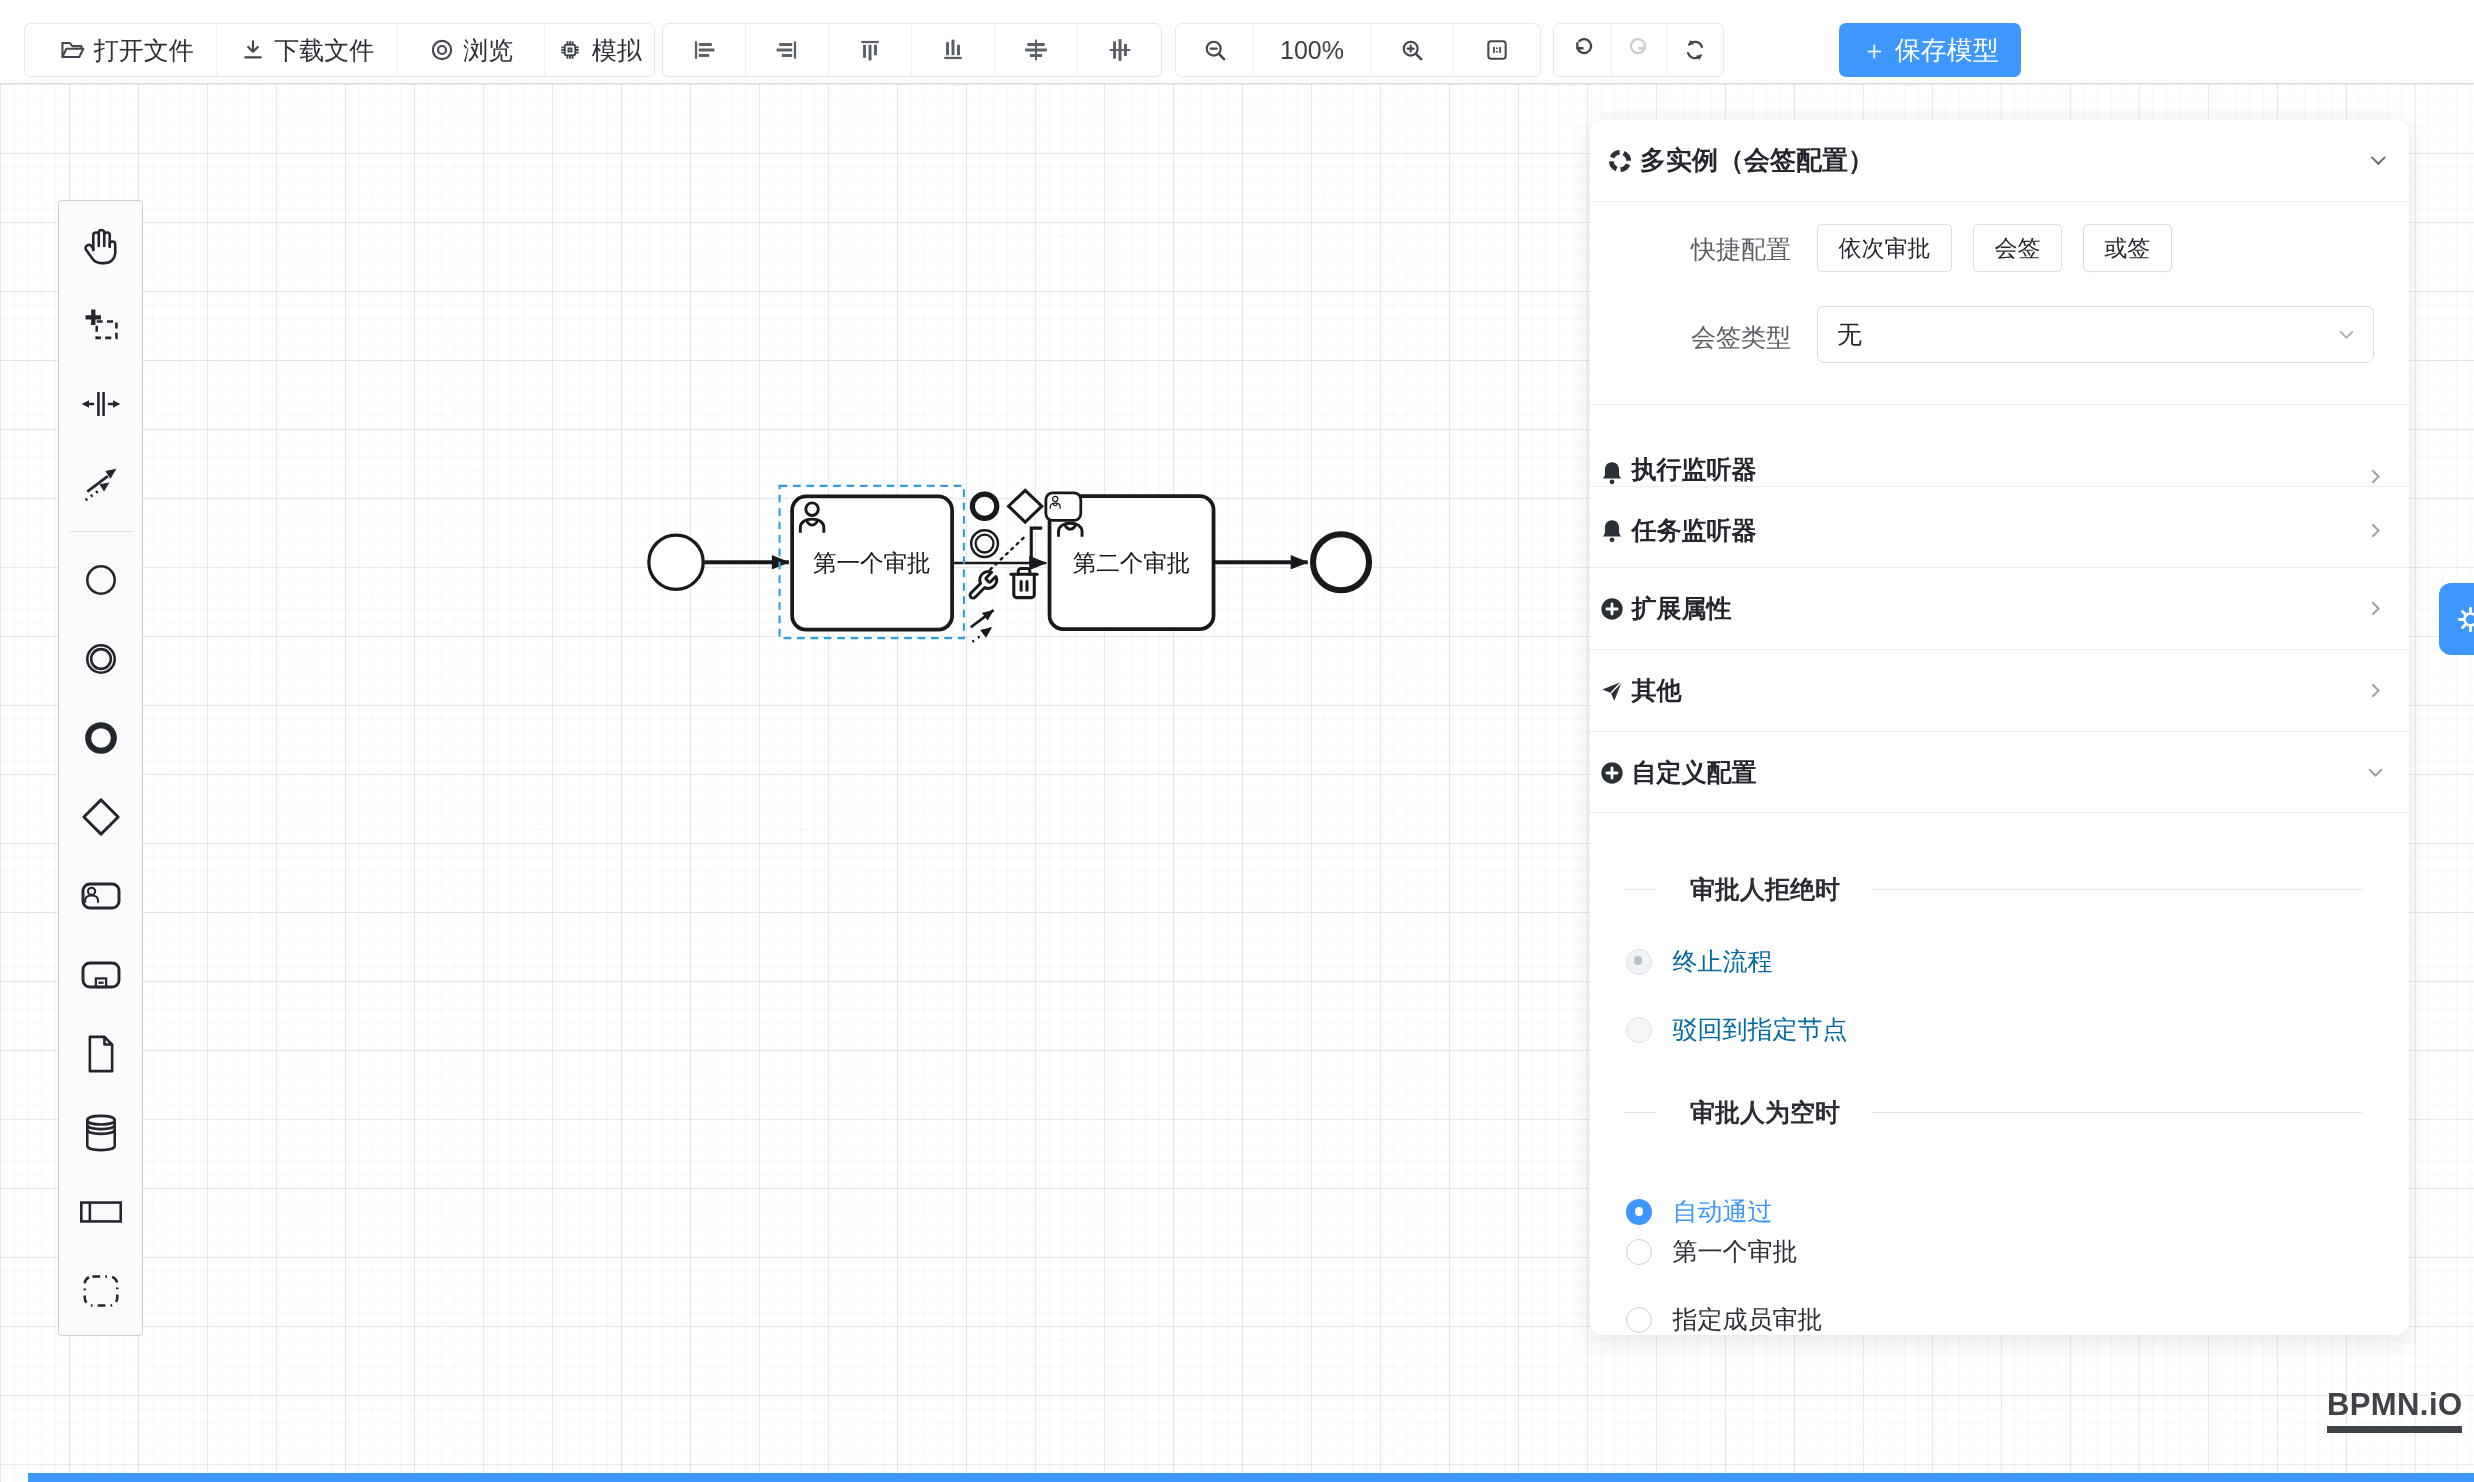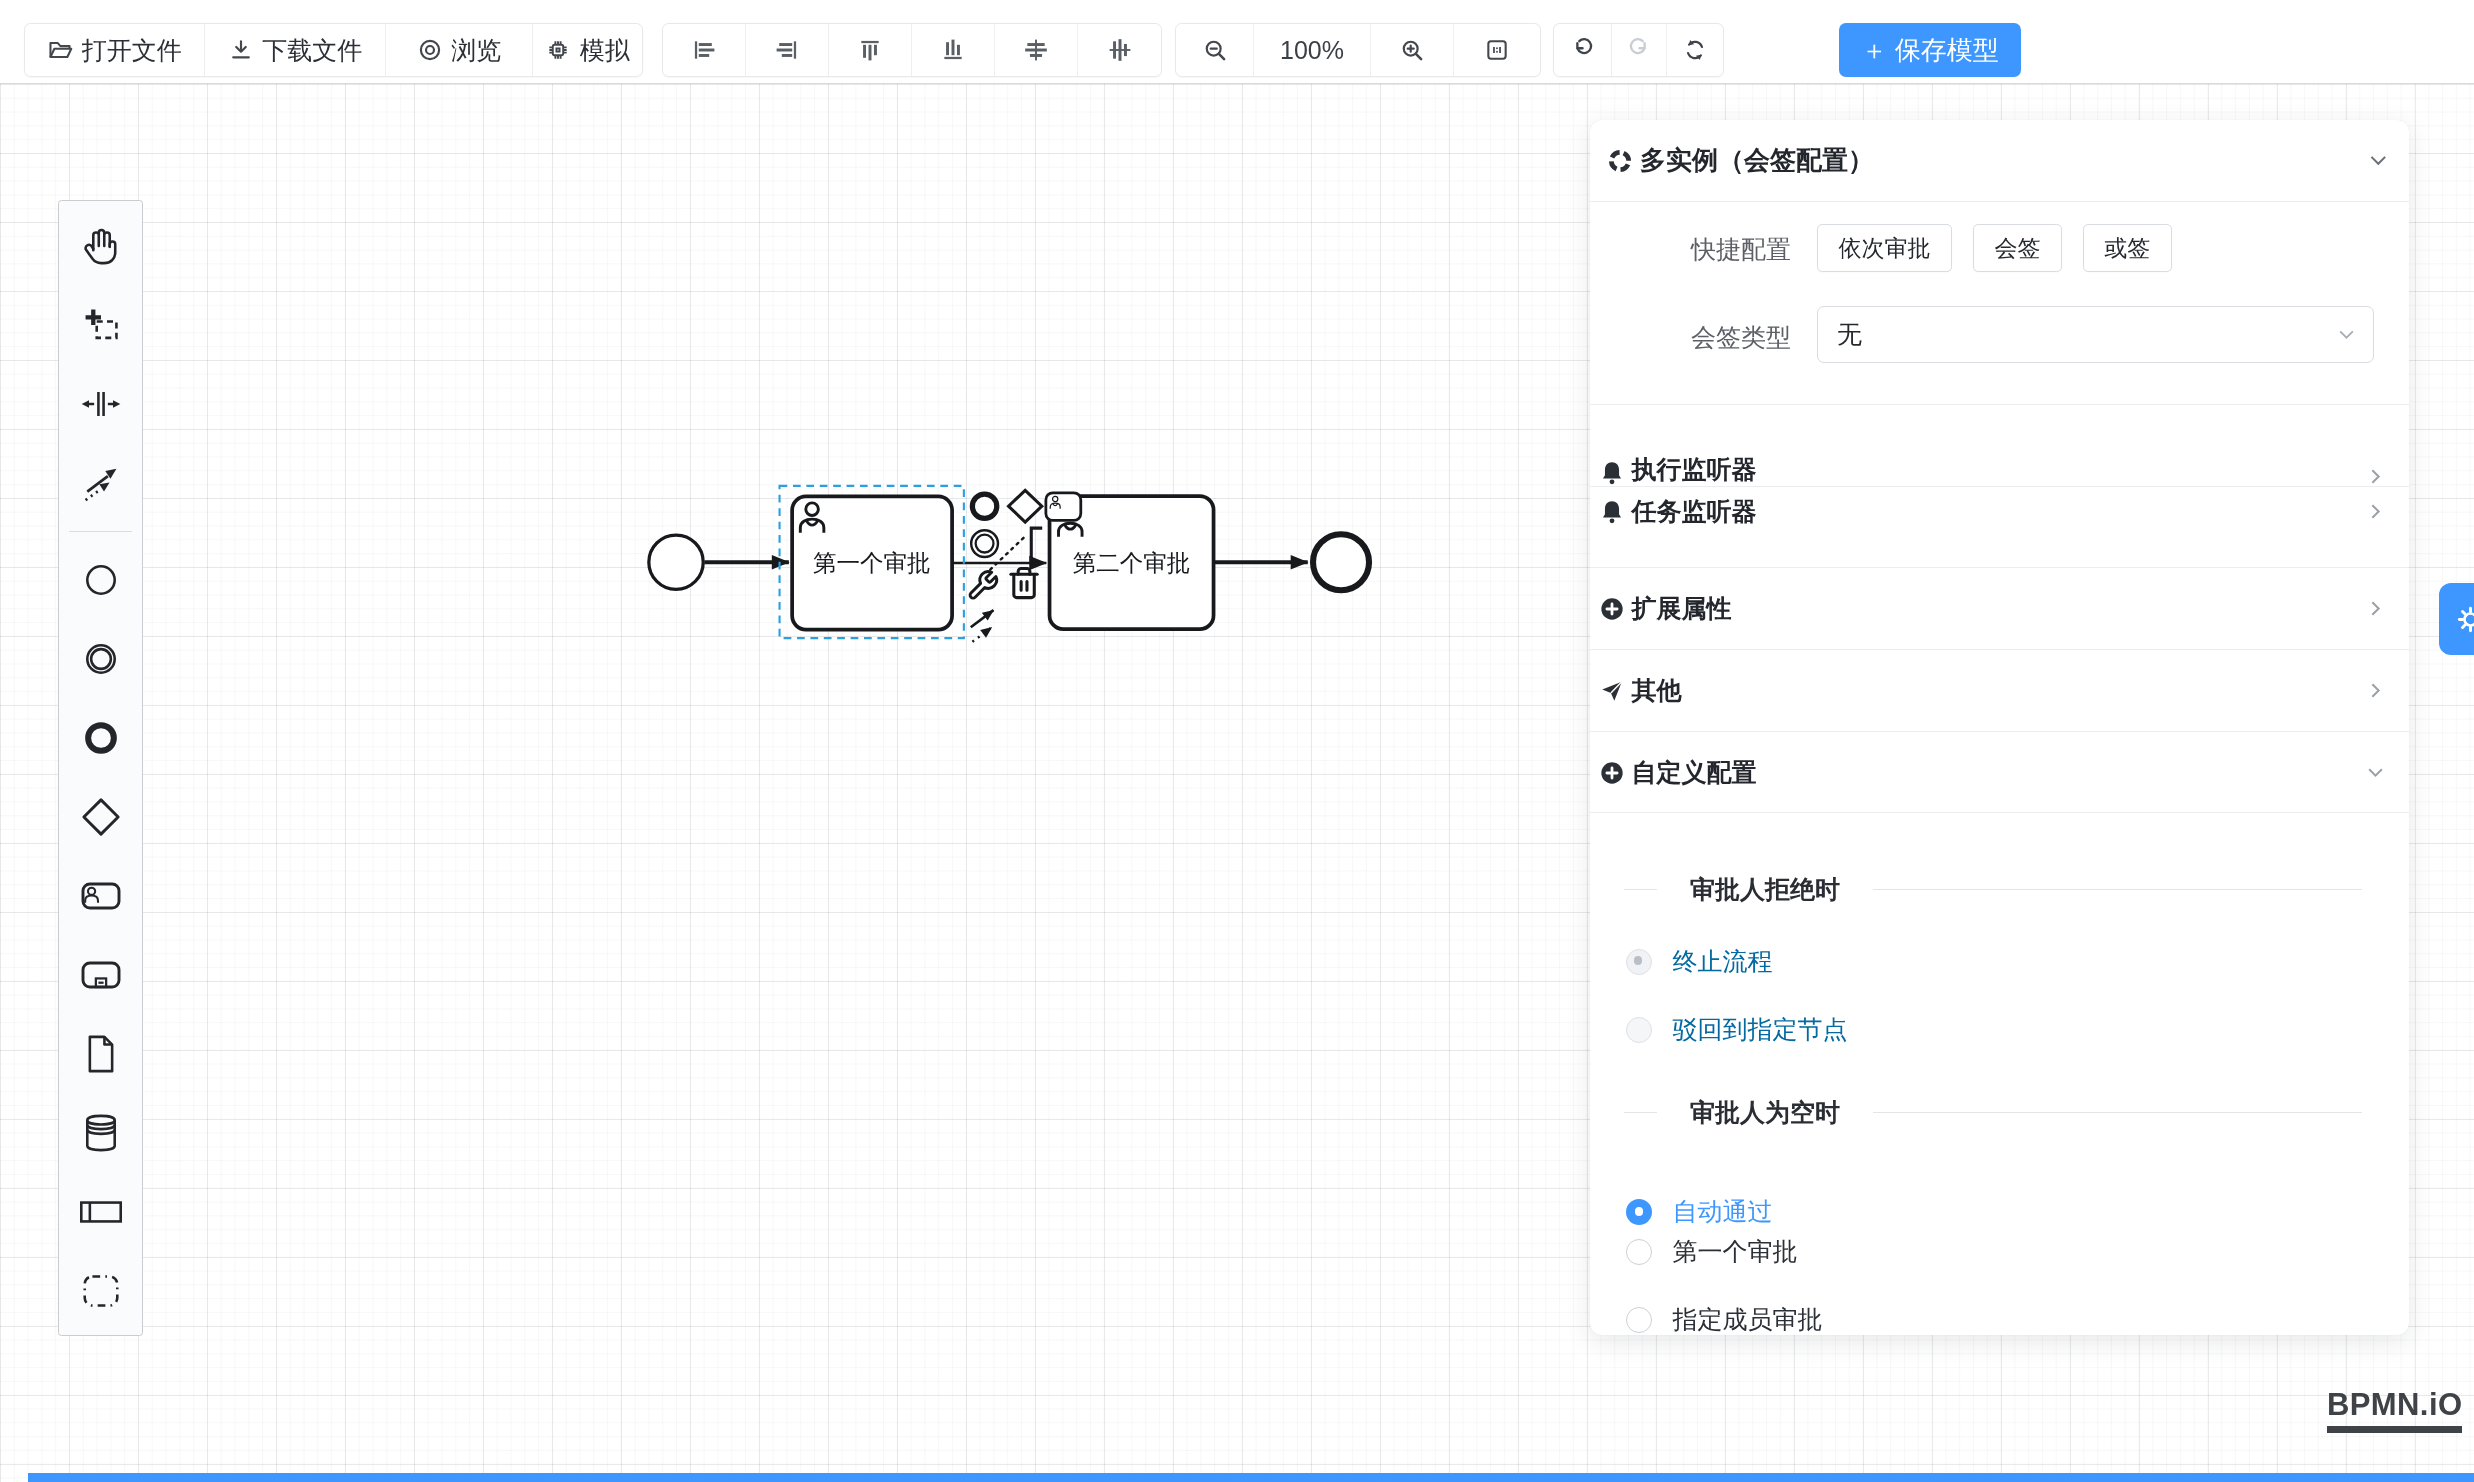--- a/index.html
+++ b/index.html
@@ -169,21 +169,21 @@
         <path d="M10 11 v6 M14 11 v6"></path>
       </g>
       <g stroke="#17191d" fill="none">
         <path d="M1110 766 L1138 745" stroke-width="3.2" marker-end="url(#arr2)"></path>
         <path d="M1112 784 L1136 766" stroke-width="3" stroke-dasharray="2.5 6" marker-end="url(#arr2)"></path>
       </g>
     </g>
   </svg>
 </div>
 
-<div class="tb-group" style="left:24px;">
+<div class="tb-group" style="left:24px;padding-left:12px;">
   <div class="tb-btn" style="width:180px;">
     <span class="tb-ico">
       <svg width="26" height="26" viewBox="0 0 30 30" fill="none" stroke="#43474e" stroke-width="2.4" stroke-linejoin="round">
           <path d="M4 23 V7 h8.5 l3 3.5 H26 v3"></path>
           <path d="M4 23 l4.5-9.5 H28 L23.5 23 z"></path>
         </svg>
     </span>
     <span>打开文件</span>
   </div>
   <div class="tb-btn" style="width:181px;">
@@ -457,21 +457,21 @@
       </svg>
     <span class="section-label">执行监听器</span>
     <span class="chev">
       <svg width="19" height="19" viewBox="0 0 18 18" fill="none" stroke="#9aa0a8" stroke-width="1.9">
           <polyline points="6,3 12,9 6,15"></polyline>
         </svg>
     </span>
   </div>
   <div class="divider" style="top:366px;"></div>
 
-  <div class="section" style="top:351px;">
+  <div class="section" style="top:370px;">
     <svg width="26" height="26" viewBox="0 0 28 28">
         <path d="M14 2.5 c-4.6 0-7.6 3.3-7.6 8.2 v5.6 L4.3 20 h19.4 L21.6 16.3 V10.7 c0-4.9-3-8.2-7.6-8.2 z" fill="#2b2f36"></path>
         <circle cx="14" cy="23.5" r="2.6" fill="#2b2f36"></circle>
       </svg>
     <span class="section-label">任务监听器</span>
     <span class="chev">
       <svg width="19" height="19" viewBox="0 0 18 18" fill="none" stroke="#9aa0a8" stroke-width="1.9">
           <polyline points="6,3 12,9 6,15"></polyline>
         </svg>
     </span>

